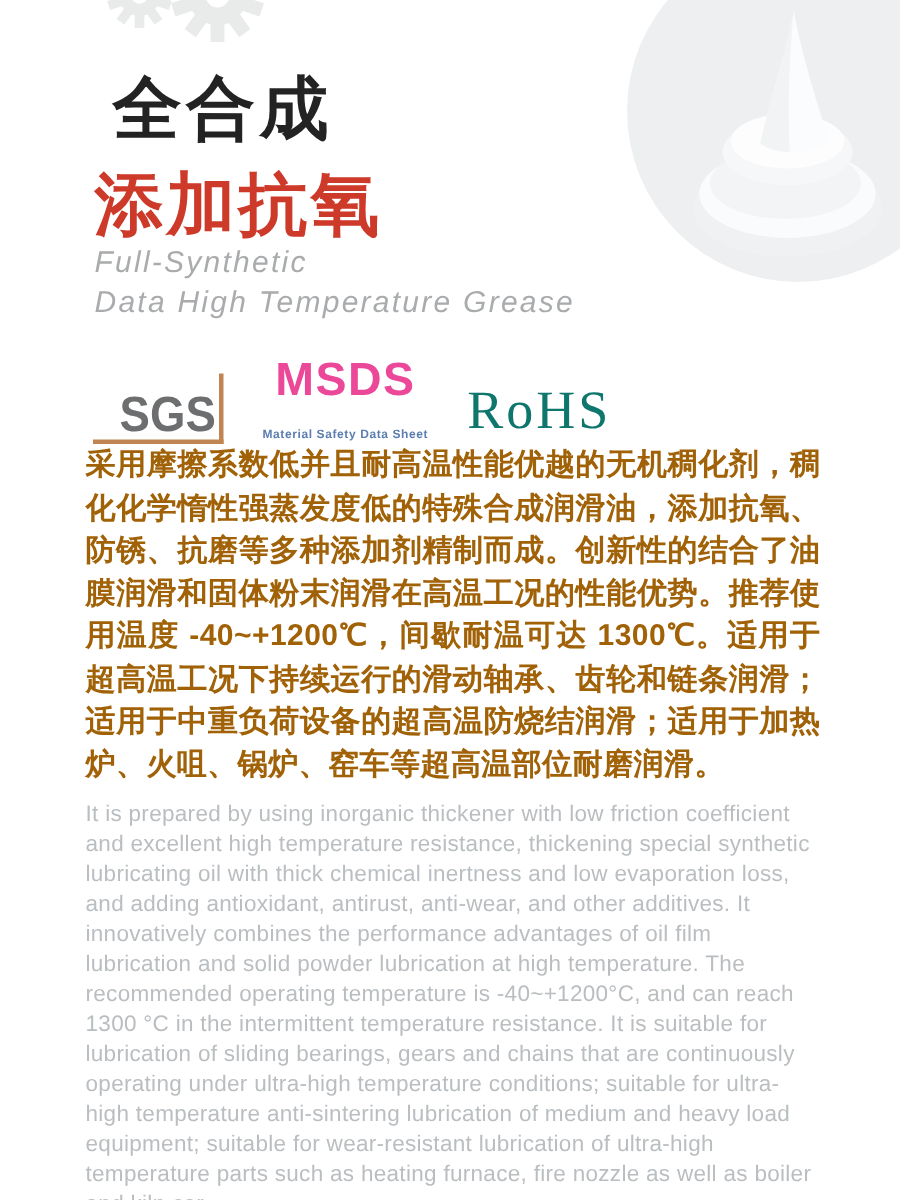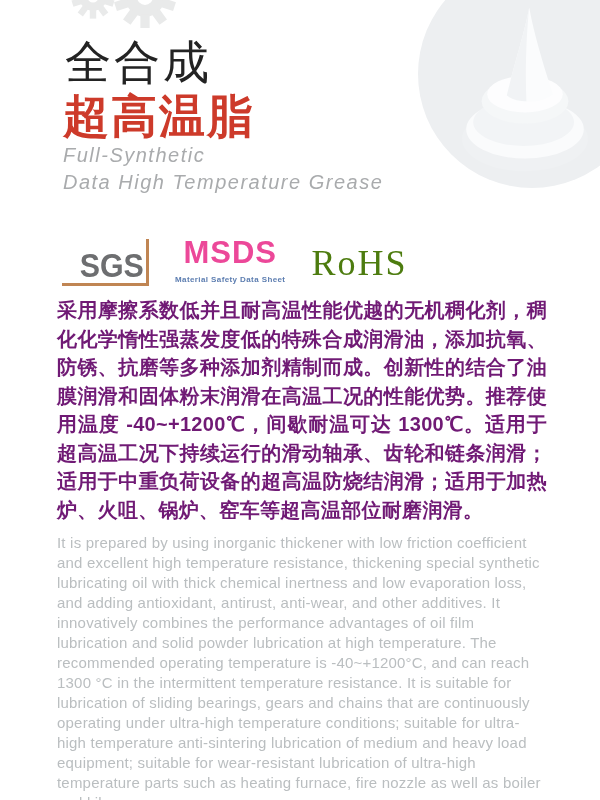--- a/index.html
+++ b/index.html
@@ -40,24 +40,24 @@
     top: 46px;
     width: 150px;
     height: 168px;
   }
 
   
   .title-block { position: absolute; left: 63px; top: 34px; }
   .title-cn-1 {
     font-size: 46px;
     line-height: 52px;
-    font-weight: 400;
+    font-weight: 700;
     color: #232323;
     letter-spacing: 3px;
-    margin: 2px;
+    margin: 12px;
   }
   .title-cn-2 {
     font-size: 46px;
     line-height: 52px;
     font-weight: 800;
     color: #cd3a2a;
     letter-spacing: 2px;
     margin: 0;
   }
   .subtitle-en {
@@ -103,43 +103,43 @@
     font-weight: 800;
     color: #ec4899;
     line-height: 29px;
     letter-spacing: 1px;
   }
   .msds-caption {
     font-size: 8px;
     font-weight: 700;
     color: #5c7db0;
     letter-spacing: 0.4px;
-    margin-top: 8px;
+    margin-top: 18px;
     white-space: nowrap;
   }
   .badge-rohs {
     font-family: "Liberation Serif", serif;
     font-size: 36px;
     font-weight: 400;
-    color: #4d7c0f;
+    color: #0f766e;
     letter-spacing: 2px;
     line-height: 38px;
     padding-bottom: 4px;
   }
 
   
   .desc-cn {
     position: absolute;
     left: 57px;
     top: 296px;
     width: 490px;
     font-size: 20px;
     line-height: 28.5px;
     font-weight: 600;
-    color: #701a75;
+    color: #a16207;
     letter-spacing: 0.3px;
     text-align: justify;
   }
   .desc-en {
     position: absolute;
     left: 57px;
     top: 533px;
     width: 487px;
     font-size: 15px;
     line-height: 20px;
@@ -198,21 +198,21 @@
       <ellipse cx="49" cy="83" rx="36" ry="17" fill="#f2f4f6"></ellipse>
       <ellipse cx="50" cy="68" rx="31" ry="16" fill="#f5f7f8"></ellipse>
       <ellipse cx="50" cy="63" rx="27" ry="13" fill="#fdfdfe"></ellipse>
       <path d="M53 1 C 50 18, 42 42, 37 64 C 45 70, 62 70, 70 63 C 63 42, 56 18, 53 1 Z" fill="#fbfcfd"></path>
       <path d="M53 1 C 50 18, 42 42, 37 64 C 41 67, 46 68, 51 68 C 50 45, 51 20, 53 1 Z" fill="#f1f3f5"></path>
     </svg>
   </div>
 
   <div class="title-block">
     <div class="title-cn-1">全合成</div>
-    <div class="title-cn-2">超高温脂</div>
+    <div class="title-cn-2">添加抗氧</div>
     <div class="subtitle-en">
       <div>Full-Synthetic</div>
       <div>Data High Temperature Grease</div>
     </div>
   </div>
 
   <div class="badges">
     <div class="badge-sgs">
       <span class="sgs-text">SGS</span>
     </div>

